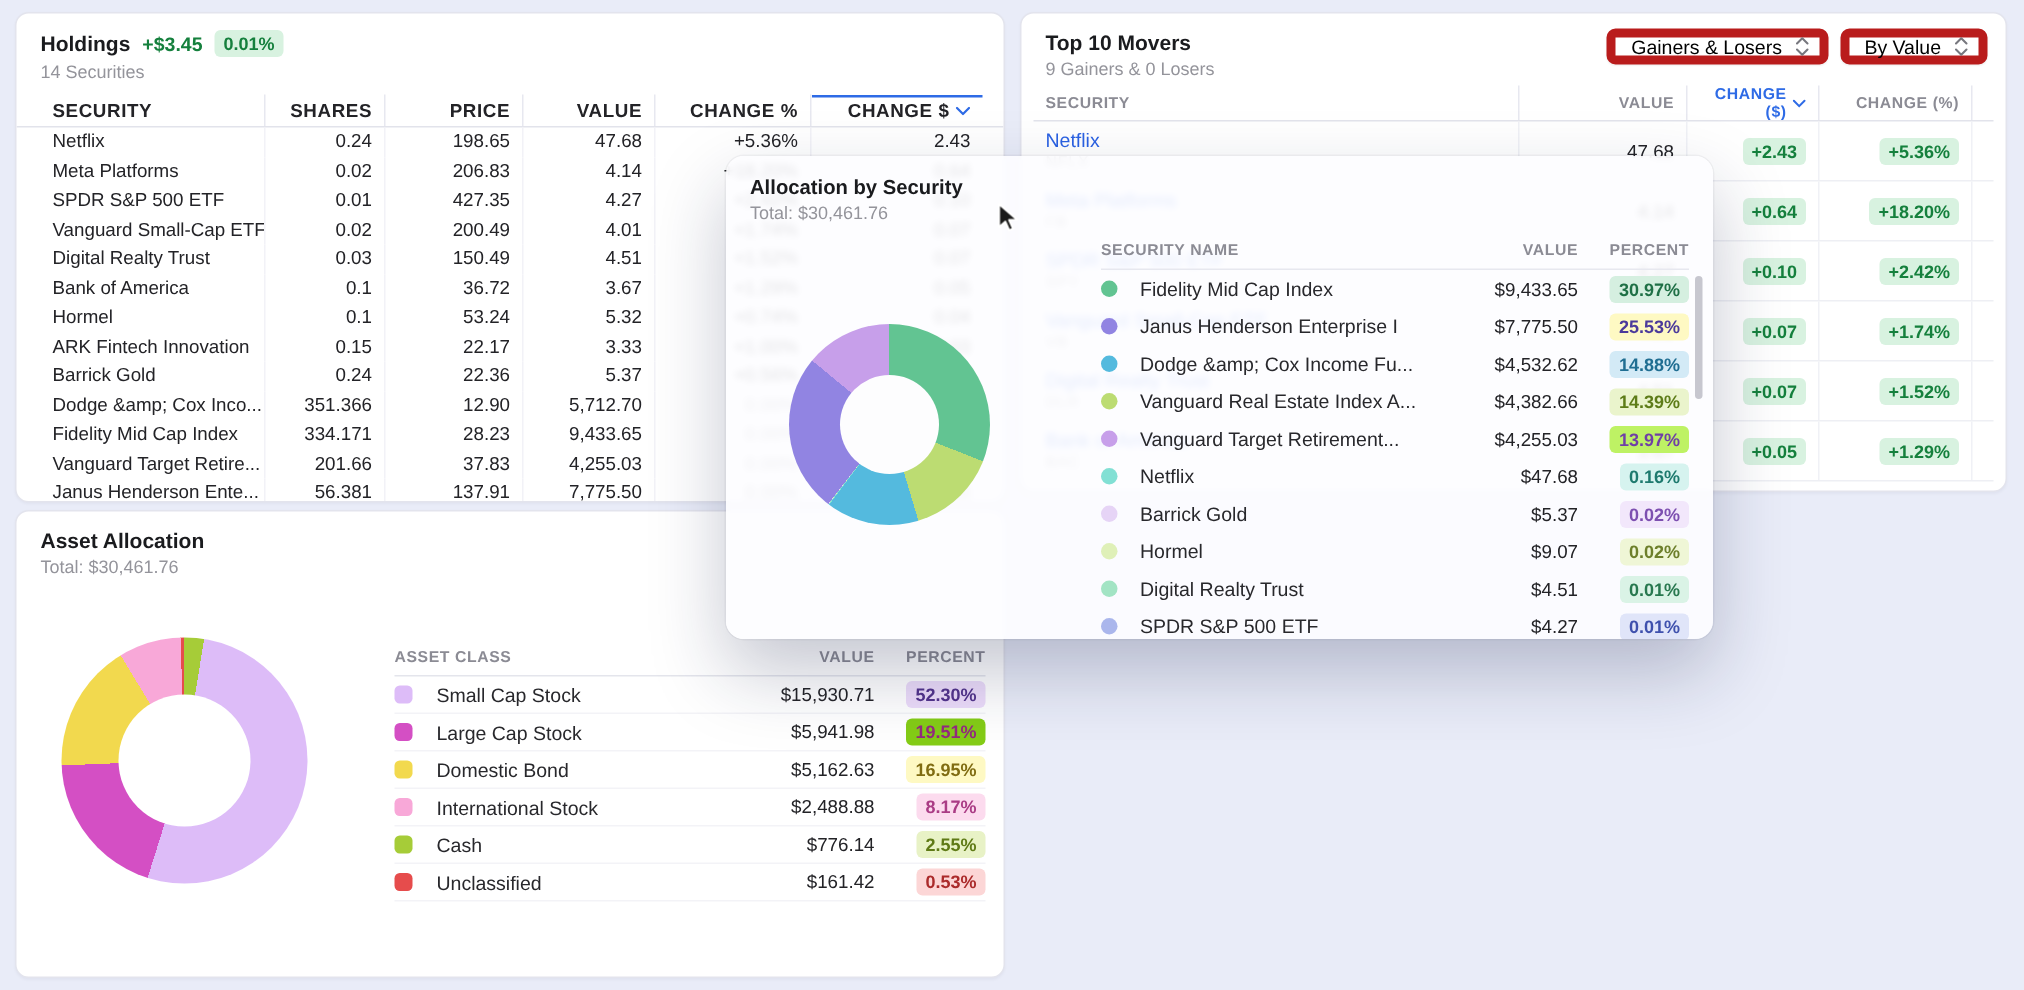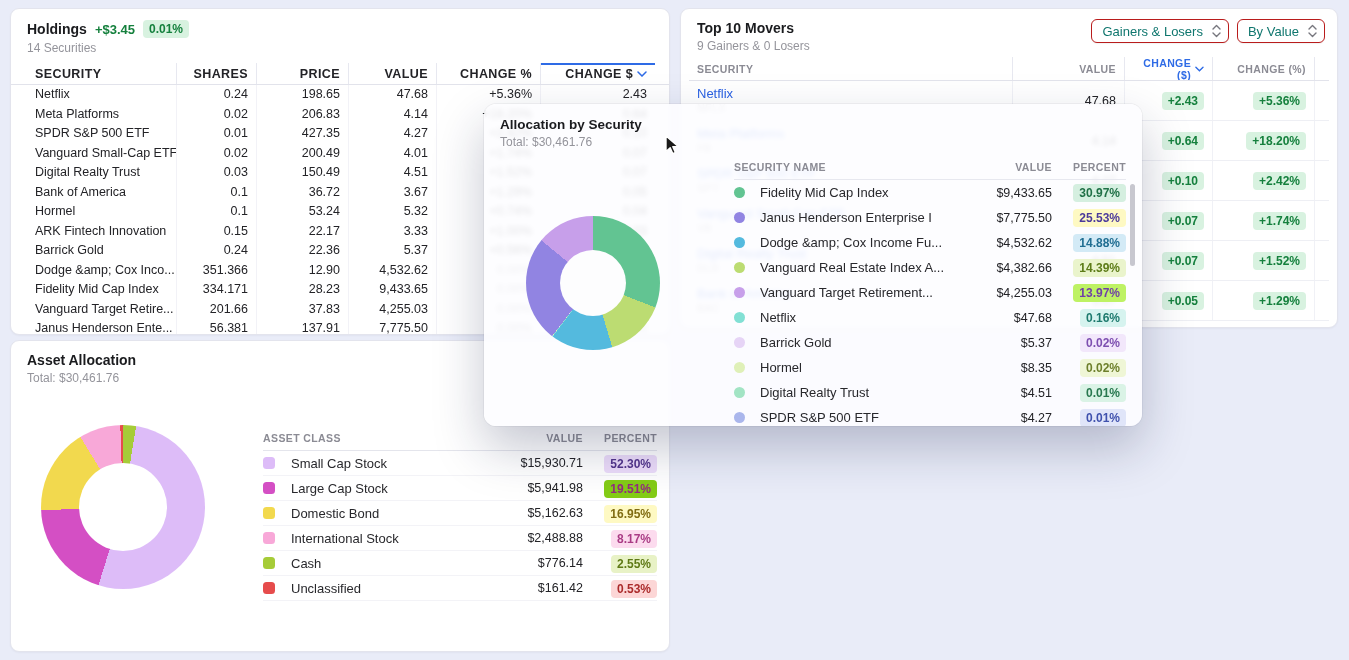--- a/index.html
+++ b/index.html
@@ -28,21 +28,21 @@
   .num { text-align: right; }
   .link { color: #2b62e3; cursor: pointer; }
   .chg { color: #15803d; font-weight: 500; }
   .chg.zero { color: #8f8f96; font-weight: 400; }
   .sorted { color: #2e6be6; box-shadow: inset 0 2px 0 #2e6be6; }
   .chev { margin-left: 4px; vertical-align: 1px; }
 
   
   .movers { left: 680px; top: 8px; width: 658px; height: 320px; }
   .selects { position: absolute; right: 12px; top: 10px; display: flex; gap: 8px; }
-  .select { display: flex; align-items: center; gap: 9px; height: 24px; padding: 0 7px 0 10px; background: #fff; border: 1px solid #b91c1c; border-radius: 6px; font-size: 13px; color: #0f766e; box-shadow: 0 1px 1px rgba(0,0,0,.05); cursor: pointer; }
+  .select { display: flex; align-items: center; gap: 9px; height: 24px; padding: 0 7px 0 10px; background: #fff; border: 6px solid #b91c1c; border-radius: 6px; font-size: 13px; color: #000000; box-shadow: 0 1px 1px rgba(0,0,0,.05); cursor: pointer; }
   .m-table { margin-top: 4px; }
   .m-row { display: grid; grid-template-columns: 324px 112px 88px 102px; align-items: center; height: 40px; margin: 0 8px; border-bottom: 1px solid #eeeff4; }
   .m-row .cell { padding: 0 8px; border-right: 1px solid #f0f1f6; height: 100%; display: flex; align-items: center; overflow: hidden; }
   .m-row .cell.num { justify-content: flex-end; }
   .m-head { height: 24px; border-bottom: 1px solid #e2e3eb; }
   .m-head .cell { border-right: 1px solid #e7e8f0; }
   .m-sec { flex-direction: column; align-items: flex-start !important; justify-content: center; gap: 1px; }
   .m-name { font-size: 13px; color: #2b62e3; line-height: 14px; white-space: nowrap; }
   .m-ticker { font-size: 10.5px; color: #96969d; letter-spacing: .6px; line-height: 12px; }
   .m-val { font-size: 12.5px; color: #232327; }
@@ -179,21 +179,21 @@
             <div class="cell num">0.24</div>
             <div class="cell num">22.36</div>
             <div class="cell num">5.37</div>
             <div class="cell num chg">+0.56%</div>
             <div class="cell num chg last">0.03</div>
           </div>
           <div class="h-row">
             <div class="cell link">Dodge &amp;amp; Cox Inco...</div>
             <div class="cell num">351.366</div>
             <div class="cell num">12.90</div>
-            <div class="cell num">4,532.62</div>
+            <div class="cell num">5,712.70</div>
             <div class="cell num chg zero">0.00%</div>
             <div class="cell num chg last zero">0.00</div>
           </div>
           <div class="h-row">
             <div class="cell link">Fidelity Mid Cap Index</div>
             <div class="cell num">334.171</div>
             <div class="cell num">28.23</div>
             <div class="cell num">9,433.65</div>
             <div class="cell num chg zero">0.00%</div>
             <div class="cell num chg last zero">0.00</div>
@@ -446,21 +446,21 @@
           </div>
           <div class="a-row">
             <span class="dot " style="background:#e6d4f6"></span>
             <div class="a-name">Barrick Gold</div>
             <div class="a-val num">$5.37</div>
             <div class="a-pct num"><span class="badge" style="background:#f2e7fb;color:#7d4fb0">0.02%</span></div>
           </div>
           <div class="a-row">
             <span class="dot " style="background:#dff0b8"></span>
             <div class="a-name">Hormel</div>
-            <div class="a-val num">$8.35</div>
+            <div class="a-val num">$9.07</div>
             <div class="a-pct num"><span class="badge" style="background:#eff6d6;color:#6d7f2b">0.02%</span></div>
           </div>
           <div class="a-row">
             <span class="dot " style="background:#a2e4c4"></span>
             <div class="a-name">Digital Realty Trust</div>
             <div class="a-val num">$4.51</div>
             <div class="a-pct num"><span class="badge" style="background:#daf3e6;color:#28784f">0.01%</span></div>
           </div>
           <div class="a-row">
             <span class="dot " style="background:#aab6ec"></span>

